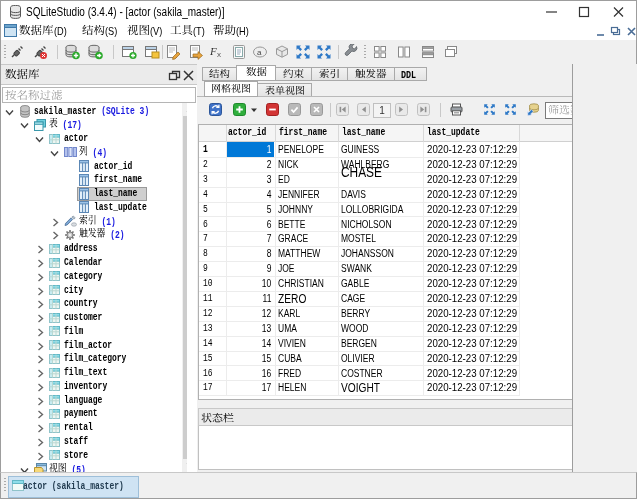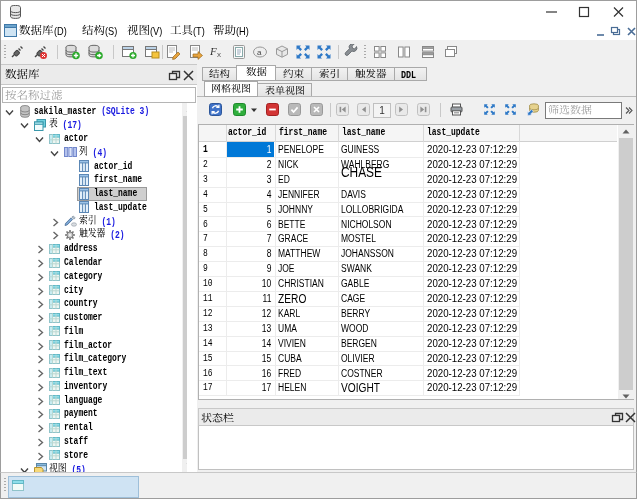--- a/index.html
+++ b/index.html
@@ -8,20 +8,21 @@
 .mono{font-family:"Liberation Mono",monospace}
 .cx{display:inline-block;transform-origin:0 50%}
 .row{white-space:nowrap}
 </style></head><body>
 <div class="abs" style="left:0;top:0;width:637px;height:22px;background:#fff;border:1px solid #9d9d9d;border-bottom:none">
     <svg class="abs" style="left:8px;top:4px" width="13" height="14" viewBox="0 0 13 14">
 <ellipse cx="6.5" cy="2.6" rx="5" ry="2.2" fill="#e8e8e8" stroke="#555" stroke-width="1"></ellipse>
 <path d="M1.5 2.6 v8.6 a5 2.2 0 0 0 10 0 v-8.6" fill="#e8e8e8" stroke="#555" stroke-width="1"></path>
 <path d="M1.5 5.4 a5 2.2 0 0 0 10 0 M1.5 8.2 a5 2.2 0 0 0 10 0" fill="none" stroke="#555" stroke-width="1"></path>
 </svg>
+    <div class="abs" style="left:25px;top:4px;width:400px"><span class="cx" style="transform:scaleX(0.8);font-size:12.5px">SQLiteStudio (3.4.4) - [actor (sakila_master)]</span></div>
     <svg class="abs" style="left:539px;top:0" width="96" height="22" viewBox="0 0 96 22">
 <path d="M6 11 h11" stroke="#333" stroke-width="1.2" fill="none"></path>
 <rect x="39.5" y="6.5" width="9" height="9" stroke="#333" stroke-width="1.2" fill="none"></rect>
 <path d="M74 6.5 l9 9 M83 6.5 l-9 9" stroke="#333" stroke-width="1.2" fill="none"></path>
 </svg>
   </div>
 <div class="abs" style="left:0;top:22px;width:637px;height:18px;background:#fff;border-left:1px solid #9d9d9d;border-right:1px solid #9d9d9d">
     <svg class="abs" style="left:3px;top:2px" width="13" height="13" viewBox="0 0 13 13">
 <rect x="0.5" y="0.5" width="12" height="12" fill="#cfe4f3" stroke="#3e78a8"></rect>
 <rect x="0.5" y="0.5" width="12" height="3" fill="#6ba3cc" stroke="#3e78a8"></rect>
@@ -519,21 +520,21 @@
           <path d="M1 1.5 L4.5 5.5 8 1.5" fill="none" stroke="#444" stroke-width="1.4"></path>
         </svg>
       </div>
       <div class="abs" style="left:33px;top:360.0px"><svg width="13" height="12" viewBox="0 0 13 12">
           <rect x="2.5" y="0.5" width="10" height="7.5" fill="#cfe4f5" stroke="#5b87a8"></rect>
           <rect x="2.5" y="0.5" width="10" height="2.2" fill="#88b8dc" stroke="#5b87a8"></rect>
           <path d="M0.5 4.5 h7 l1.5 2 v5 h-8.5z" fill="#f7d978" stroke="#b9952e"></path>
         </svg></div>
     </div>
   </div>
-<div class="abs" style="left:197px;top:64px;width:440px;height:408px;background:#f0f0f0;border-right:1px solid #9d9d9d;overflow:hidden">
+<div class="abs" style="left:197px;top:64px;width:376px;height:408px;background:#f0f0f0;border-right:1px solid #9d9d9d;overflow:hidden">
     <div class="abs" style="left:0;top:1px;width:440px;height:16px">
       <div class="abs" style="left:5px;height:14px;top:2px;width:35px;background:linear-gradient(#f2f2f2,#e4e4e4);border:1px solid #a9a9a9;text-align:center;line-height:13px"><svg class="k" width="21.0" height="11.4" viewBox="0 0 24 13" fill="currentColor">
           <use href="#u7ED3" x="0"></use>
           <use href="#u6784" x="12"></use>
         </svg></div>
       <div class="abs" style="left:39px;border-bottom:none;z-index:3;height:16px;top:0;width:40px;background:#fff;border:1px solid #a9a9a9;text-align:center;line-height:13px"><svg class="k" width="21.0" height="11.4" viewBox="0 0 24 13" fill="currentColor">
           <use href="#u6570" x="0"></use>
           <use href="#u636E" x="12"></use>
         </svg></div>
       <div class="abs" style="left:78px;height:14px;top:2px;width:37px;background:linear-gradient(#f2f2f2,#e4e4e4);border:1px solid #a9a9a9;text-align:center;line-height:13px"><svg class="k" width="21.0" height="11.4" viewBox="0 0 24 13" fill="currentColor">
@@ -798,20 +799,21 @@
     </div>
     <div class="abs" style="left:1px;top:362px;width:436px;height:44px;background:#fff;border:1px solid #c0c0c0;border-top:none"></div>
   </div>
 <div class="abs" style="left:0;top:472px;width:637px;height:27px;background:#f0f0f0;border:1px solid #9d9d9d;border-top:1px solid #c8c8c8">
     <div class="abs" style="left:3px;top:5px;width:2px;height:14px;background:repeating-linear-gradient(#aaa 0 1px,transparent 1px 3px)"></div>
     <div class="abs" style="left:7px;top:3px;width:131px;height:22px;background:#cfe3f3;border:1px solid #9ebfd9"></div>
     <svg class="abs" style="left:11px;top:7px" width="12" height="11" viewBox="0 0 12 11">
       <rect x="0.5" y="0.5" width="11" height="10" fill="#f2fbf8" stroke="#8fc3c9"></rect>
       <rect x="0.5" y="0.5" width="11" height="3" fill="#8edeea" stroke="#62b8c6"></rect>
     </svg>
+    <div class="abs row mono" style="left:22px;top:8px;font-size:10px;font-weight:bold;color:#223c50"><span class="cx" style="transform:scaleX(0.8)">actor (sakila_master)</span></div>
   </div>
 <svg width="0" height="0" style="position:absolute">
     <defs>
       <path id="u5177" d="M7.2 8L7.1 8.2C8.7 8.9 9.8 9.6 10.4 10.3C11.2 11 12.5 9.1 7.2 8ZM4.3 7.8C3.5 8.6 2 9.7 0.6 10.3L0.6 10.5C2.2 10 3.9 9.2 4.8 8.5C5.1 8.6 5.3 8.5 5.4 8.4ZM3.7 2.3L8.4 2.3L8.4 3.6L3.7 3.6ZM3.7 1.9L3.7 0.6L8.4 0.6L8.4 1.9ZM3 0.2L3 7.2L0.5 7.2L0.6 7.5L11.2 7.5C11.4 7.5 11.5 7.5 11.6 7.4C11.1 7 10.5 6.4 10.5 6.4L9.9 7.2L9.1 7.2L9.1 0.7C9.4 0.7 9.6 0.6 9.7 0.5L8.7 -0.3L8.2 0.2L3.8 0.2L3 -0.1ZM3.7 4L8.4 4L8.4 5.4L3.7 5.4ZM3.7 5.7L8.4 5.7L8.4 7.2L3.7 7.2Z"></path>
       <path id="u5217" d="M7.7 0.5L7.7 7.9L7.8 7.9C8.1 7.9 8.4 7.8 8.4 7.7L8.4 0.9C8.7 0.8 8.8 0.7 8.8 0.6ZM10.1 -0.3L10.1 9.2C10.1 9.4 10 9.5 9.8 9.5C9.5 9.5 8.1 9.4 8.1 9.4L8.1 9.5C8.7 9.6 9 9.7 9.2 9.9C9.4 10 9.5 10.2 9.5 10.4C10.7 10.3 10.8 9.9 10.8 9.3L10.8 0.2C11.1 0.1 11.2 0 11.3 -0.1ZM0.6 0.4L0.7 0.8L3 0.8C2.7 2.8 1.6 4.9 0.4 6.4L0.5 6.5C1.2 6 1.7 5.3 2.2 4.6C2.8 5.1 3.3 5.7 3.5 6.3C4.3 6.8 4.8 5.2 2.4 4.4C2.7 4 2.9 3.6 3.1 3.1L5.6 3.1C4.9 6.1 3.4 8.8 0.6 10.3L0.8 10.5C4.2 9 5.7 6.3 6.5 3.2C6.8 3.2 6.9 3.2 7 3.1L6.1 2.3L5.6 2.8L3.3 2.8C3.6 2.1 3.8 1.5 4 0.8L6.9 0.8C7.1 0.8 7.2 0.7 7.3 0.6C6.9 0.2 6.2 -0.3 6.2 -0.3L5.6 0.4Z"></path>
       <path id="u52A9" d="M7.4 -0.4C7.4 0.6 7.4 1.6 7.4 2.6L5.4 2.6L5.5 2.9L7.3 2.9C7.2 5.9 6.6 8.4 3.8 10.2L3.9 10.4C7.3 8.6 8 6 8.1 2.9L10.2 2.9C10.1 6.4 9.9 8.8 9.5 9.2C9.3 9.3 9.3 9.4 9 9.4C8.7 9.4 7.9 9.3 7.3 9.2L7.3 9.5C7.8 9.5 8.3 9.7 8.5 9.8C8.7 9.9 8.7 10.1 8.7 10.4C9.3 10.4 9.7 10.2 10.1 9.8C10.6 9.2 10.9 6.8 11 3C11.3 3 11.4 2.9 11.5 2.8L10.6 2L10.1 2.6L8.1 2.6C8.2 1.8 8.2 0.9 8.2 0.1C8.5 0 8.6 -0.1 8.6 -0.3ZM2.1 0.8L4.3 0.8L4.3 2.8L2.1 2.8ZM0.3 8.4L0.7 9.5C0.9 9.5 1 9.4 1 9.2C3.3 8.6 4.9 8 6.1 7.5L6.1 7.3L5 7.6L5 0.9C5.3 0.9 5.5 0.8 5.5 0.7L4.6 -0.1L4.2 0.4L2.3 0.4L1.4 0L1.4 8.3ZM2.1 3.2L4.3 3.2L4.3 5.3L2.1 5.3ZM2.1 5.7L4.3 5.7L4.3 7.7L2.1 8.1Z"></path>
       <path id="u5355" d="M3.1 -0.4L2.9 -0.3C3.5 0.2 4.1 1.1 4.3 1.8C5.2 2.4 5.8 0.5 3.1 -0.4ZM9 3.9L6.4 3.9L6.4 2.4L9 2.4ZM9 4.3L9 5.9L6.4 5.9L6.4 4.3ZM2.9 3.9L2.9 2.4L5.6 2.4L5.6 3.9ZM2.9 4.3L5.6 4.3L5.6 5.9L2.9 5.9ZM10.4 6.9L9.8 7.7L6.4 7.7L6.4 6.2L9 6.2L9 6.7L9.2 6.7C9.4 6.7 9.8 6.5 9.8 6.4L9.8 2.5C10.1 2.4 10.3 2.4 10.3 2.3L9.4 1.5L8.9 2L7 2C7.6 1.5 8.3 0.8 8.8 0.2C9.1 0.2 9.3 0.1 9.3 0L8.1 -0.6C7.7 0.4 7.1 1.4 6.6 2L3 2L2.1 1.6L2.1 6.8L2.2 6.8C2.6 6.8 2.9 6.6 2.9 6.6L2.9 6.2L5.6 6.2L5.6 7.7L0.4 7.7L0.5 8L5.6 8L5.6 10.5L5.7 10.5C6.1 10.5 6.4 10.3 6.4 10.2L6.4 8L11.3 8C11.4 8 11.5 8 11.6 7.8C11.1 7.4 10.4 6.9 10.4 6.9Z"></path>
       <path id="u53D1" d="M7.5 -0.2L7.4 -0.1C7.9 0.4 8.6 1.2 8.8 1.9C9.7 2.5 10.3 0.7 7.5 -0.2ZM10.3 1.9L9.7 2.6L5.3 2.6C5.5 1.7 5.7 0.8 5.9 -0.1C6.1 -0.1 6.3 -0.2 6.3 -0.4L5 -0.7C4.9 0.5 4.7 1.6 4.5 2.6L2.4 2.6C2.6 2 2.9 1.2 3.1 0.7C3.3 0.8 3.5 0.7 3.6 0.5L2.4 0.1C2.2 0.7 1.8 1.7 1.5 2.5C1.4 2.5 1.2 2.6 1 2.7L1.9 3.4L2.3 3L4.4 3C3.7 5.7 2.4 8.1 0.4 9.7L0.5 9.9C2.3 8.7 3.5 7.1 4.4 5.3C4.7 6.3 5.2 7.2 6.2 8.1C5.1 9.1 3.7 9.8 1.9 10.3L2 10.5C4 10.1 5.5 9.4 6.7 8.5C7.7 9.2 8.9 9.8 10.7 10.4C10.8 9.9 11.1 9.8 11.5 9.8L11.5 9.6C9.7 9.2 8.3 8.6 7.3 8C8.2 7.2 8.9 6.1 9.4 4.9C9.7 4.9 9.9 4.9 9.9 4.8L9.1 4L8.5 4.4L4.7 4.4C4.9 4 5.1 3.5 5.2 3L11.1 3C11.2 3 11.4 2.9 11.4 2.8C11 2.4 10.3 1.9 10.3 1.9ZM4.6 4.8L8.5 4.8C8.1 5.9 7.5 6.9 6.7 7.7C5.5 6.8 4.8 5.9 4.5 5Z"></path>
       <path id="u540D" d="M6.2 -0.2L4.9 -0.6C4.1 1.3 2.3 3.4 0.7 4.7L0.8 4.8C1.9 4.2 2.9 3.4 3.8 2.4C4.3 3 4.9 3.8 5.1 4.4C5.9 5 6.5 3.3 4 2.3C4.3 2 4.5 1.7 4.8 1.4L8.8 1.4C7.2 4 4.1 6.2 0.5 7.4L0.6 7.6C1.8 7.3 2.9 6.9 3.9 6.4L3.9 10.4L4 10.4C4.4 10.4 4.7 10.2 4.7 10.2L4.7 9.5L9.7 9.5L9.7 10.4L9.9 10.4C10.1 10.4 10.5 10.2 10.5 10.1L10.5 6.4C10.8 6.4 11 6.3 11.1 6.2L10.1 5.4L9.6 5.9L4.9 5.9C7 4.7 8.7 3.2 9.8 1.5C10.1 1.5 10.2 1.5 10.3 1.4L9.4 0.5L8.8 1L5 1C5.3 0.6 5.5 0.3 5.7 -0C6.1 0 6.2 -0 6.2 -0.2ZM4.7 6.3L9.7 6.3L9.7 9.2L4.7 9.2Z"></path>
       <path id="u5668" d="M7.3 3.2C7.6 3.5 8 4 8.2 4.3C8.9 4.7 9.4 3.4 7.4 3L7.4 2.8L9.6 2.8L9.6 3.4L9.7 3.4C10 3.4 10.4 3.2 10.4 3.2L10.4 0.7C10.6 0.6 10.8 0.5 10.9 0.4L9.9 -0.3L9.5 0.2L7.5 0.2L6.6 -0.2L6.6 3.3L6.8 3.3C6.9 3.3 7.1 3.2 7.3 3.2ZM2.5 3.5L2.5 2.8L4.6 2.8L4.6 3.2L4.7 3.2C4.9 3.2 5.1 3.1 5.2 3C5 3.5 4.7 4 4.3 4.5L0.5 4.5L0.6 4.8L4 4.8C3.2 5.8 2 6.7 0.3 7.3L0.4 7.4C0.9 7.3 1.4 7.1 1.9 6.9L1.9 10.5L2 10.5C2.3 10.5 2.6 10.3 2.6 10.3L2.6 9.6L4.6 9.6L4.6 10.2L4.7 10.2C5 10.2 5.3 10 5.3 9.9L5.3 7.2C5.6 7.2 5.8 7.1 5.8 7L4.9 6.3L4.5 6.7L2.7 6.7L2.5 6.6C3.6 6.1 4.4 5.5 5 4.8L7 4.8C7.6 5.5 8.3 6.1 9.4 6.6L9.3 6.7L7.3 6.7L6.5 6.4L6.5 10.4L6.6 10.4C7 10.4 7.3 10.3 7.3 10.2L7.3 9.6L9.4 9.6L9.4 10.2L9.5 10.2C9.7 10.2 10.1 10.1 10.1 10L10.1 7.2C10.3 7.2 10.5 7.1 10.6 7.1L11.2 7.2C11.3 6.8 11.5 6.6 11.7 6.5L11.7 6.3C9.7 6.1 8.3 5.6 7.4 4.8L11.2 4.8C11.4 4.8 11.5 4.7 11.5 4.6C11.1 4.2 10.5 3.7 10.5 3.7L9.9 4.5L5.3 4.5C5.6 4.2 5.8 3.9 5.9 3.6C6.2 3.6 6.3 3.5 6.4 3.4L5.3 3L5.3 0.7C5.5 0.6 5.7 0.5 5.8 0.4L4.9 -0.3L4.5 0.2L2.5 0.2L1.7 -0.2L1.7 3.7L1.8 3.7C2.1 3.7 2.5 3.5 2.5 3.5ZM9.4 7.1L9.4 9.3L7.3 9.3L7.3 7.1ZM4.6 7.1L4.6 9.3L2.6 9.3L2.6 7.1ZM9.6 0.5L9.6 2.5L7.4 2.5L7.4 0.5ZM4.6 0.5L4.6 2.5L2.5 2.5L2.5 0.5Z"></path>

